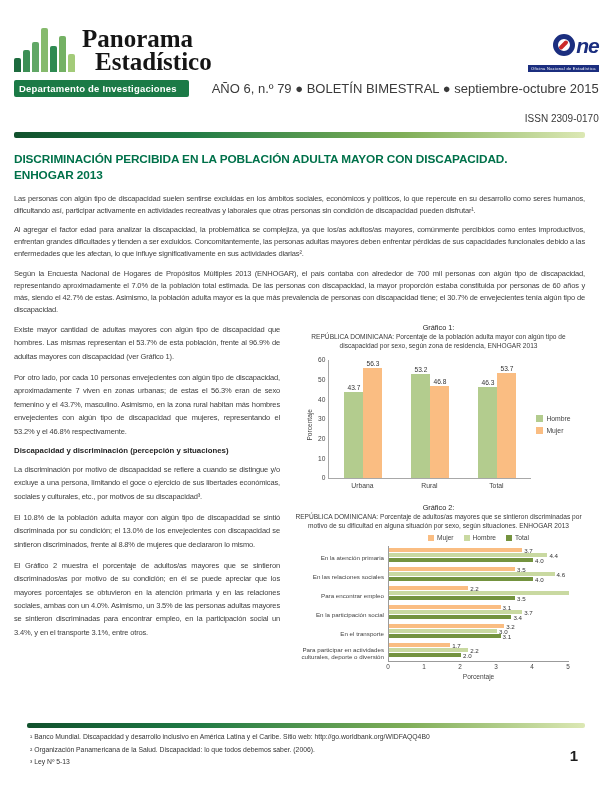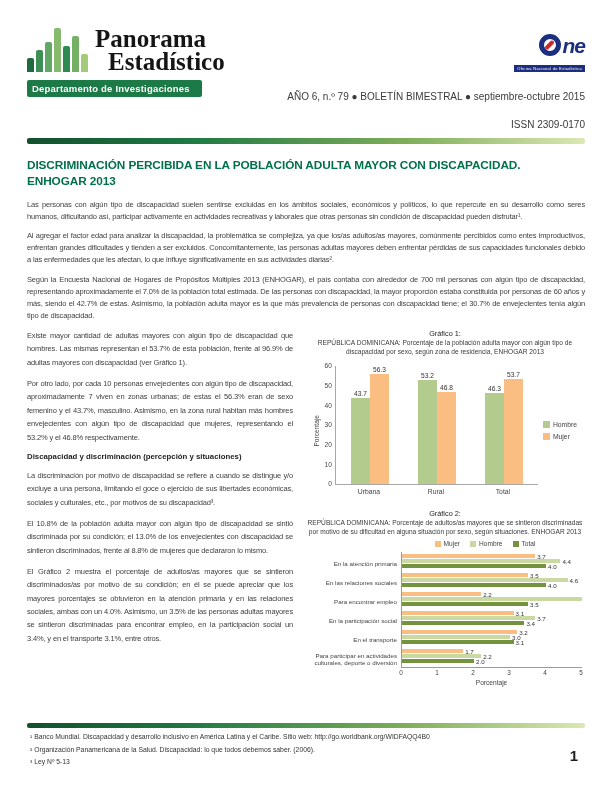--- a/index.html
+++ b/index.html
@@ -1,33 +1,33 @@
 <!DOCTYPE html>
 <html><head>
 <meta charset="utf-8">
 <style>
   html,body{margin:0;padding:0}
   body{width:612px;height:792px;background:#ffffff;font-family:"Liberation Sans",sans-serif;color:#3f3f3f;position:relative;overflow:hidden}
-  .page{position:absolute;inset:0;padding:24px 27px 0 27px;box-sizing:border-box}
+  .page{position:absolute;inset:0;padding:24px 27px 0 14px;box-sizing:border-box}
 
   
   header{display:flex;justify-content:space-between;align-items:flex-start}
   .logo-row{display:flex;align-items:flex-end;gap:7px}
   .logo-bars{display:flex;align-items:flex-end;gap:2px;height:48px;padding-bottom:2px}
   .logo-bars span{width:7px;border-radius:2px 2px 0 0;display:inline-block}
   .brand-name{font-family:"Liberation Serif","DejaVu Serif",serif;font-weight:bold;font-size:25px;line-height:.95;color:#151515}
   .brand-name .l2{margin-left:13px}
   .dept-strip{display:inline-block;margin-top:6px;background:#1b7a46;color:#fff;font-size:9.5px;font-weight:bold;padding:3px 12px 3px 5px;letter-spacing:.2px;border-radius:2px}
   .header-right{text-align:right;padding-top:10px}
   .one-mark{display:flex;align-items:center;justify-content:flex-end;gap:1px}
   .one-o{width:22px;height:22px;border:5px solid #1b2e7f;border-radius:50%;background:#fff;position:relative;box-sizing:border-box}
   .one-o::after{content:"";position:absolute;left:0px;top:4px;width:11px;height:4px;background:#cc2a2a;transform:rotate(-45deg);border-radius:2px}
   .one-ne{font-size:21px;font-weight:bold;font-style:italic;color:#1b2e7f;letter-spacing:-1px;line-height:1}
   .one-caption{display:inline-block;background:#1b2e7f;color:#fff;font-size:4px;padding:1px 3px;margin-top:1px;letter-spacing:.3px}
-  .issue-line{font-size:10px;color:#3a3a3a;margin-top:17px;white-space:nowrap}
+  .issue-line{font-size:13px;color:#3a3a3a;margin-top:7px;white-space:nowrap}
   .issn{font-size:10px;color:#3a3a3a;margin-top:17px}
 
   .divider{height:6px;margin-top:8px;background:linear-gradient(90deg,#11512d 0%,#1f7a45 30%,#7fae58 68%,#dce8b4 100%);border-radius:2px}
 
   
   .article-title{color:#00714a;font-weight:bold;font-size:11.8px;line-height:1.35;margin:14px 0 9px 0;letter-spacing:-.1px}
   p.full{font-size:7.5px;line-height:1.62;text-align:justify;margin:0 0 7px 0;letter-spacing:-.15px}
   .columns{display:flex;gap:12px;margin-top:2px}
   .col-left{width:266px;flex:none}
   .col-left p{font-size:7.5px;line-height:1.78;text-align:justify;margin:0 0 8px 0;letter-spacing:-.15px}

